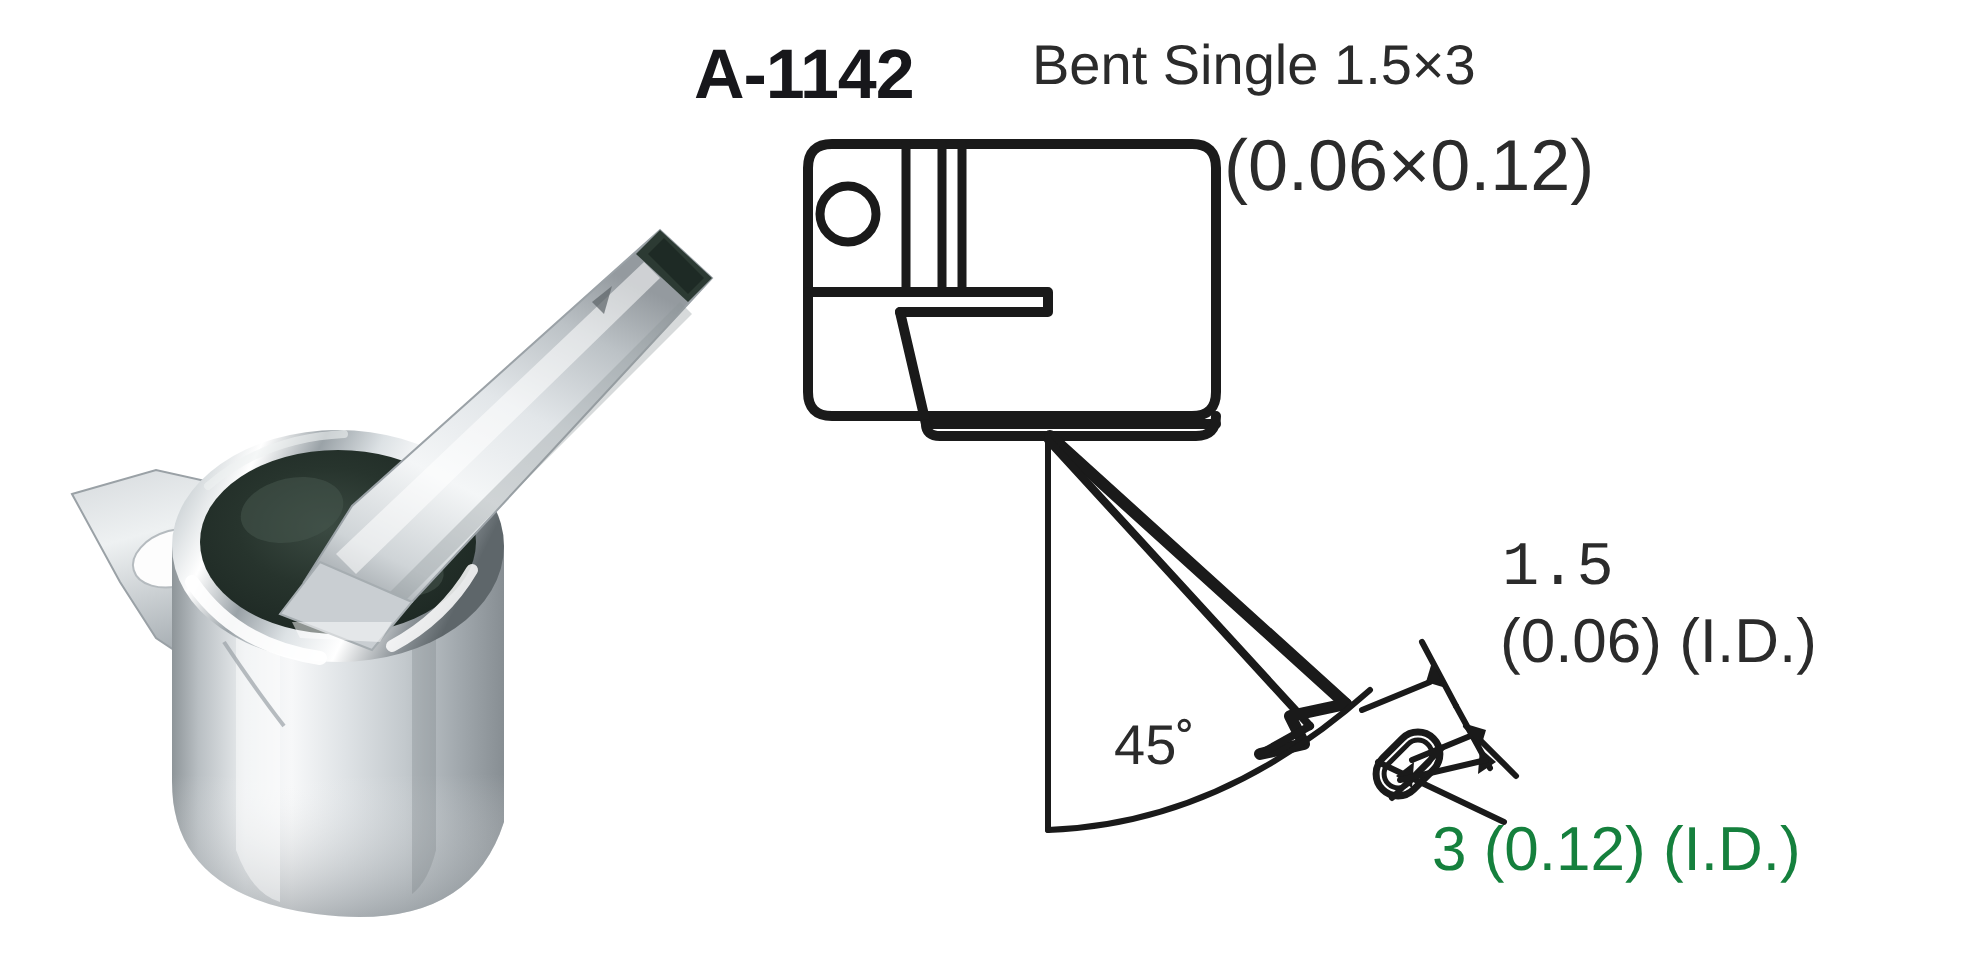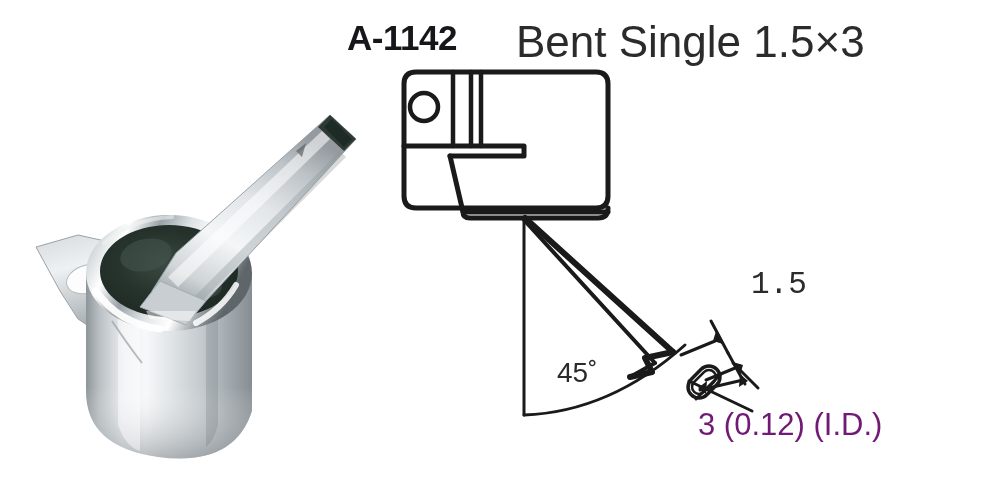--- a/index.html
+++ b/index.html
@@ -34,21 +34,21 @@
     font-size: 35px;
     font-weight: bold;
     letter-spacing: -0.5px;
     color: #17171b;
     white-space: nowrap;
   }
   #product-name {
     position: absolute;
     left: 516px;
     top: 17px;
-    font-size: 44px;
+    font-size: 28px;
     font-weight: normal;
     color: #2b2b2b;
     white-space: nowrap;
     letter-spacing: 0px;
   }
   #product-name-inch {
     position: absolute;
     left: 612px;
     top: 62px;
     font-size: 36px;
@@ -70,24 +70,24 @@
   #label-id-15-b {
     position: absolute;
     left: 750px;
     top: 303px;
     font-size: 31px;
     color: #2b2b2b;
     white-space: nowrap;
   }
   #label-id-3 {
     position: absolute;
-    left: 698px;
+    left: 716px;
     top: 407px;
     font-size: 31px;
-    color: #701a75;
+    color: #15803d;
     white-space: nowrap;
   }
   #label-angle {
     position: absolute;
     left: 557px;
     top: 357px;
     font-size: 28px;
     color: #2b2b2b;
     white-space: nowrap;
   }
@@ -262,22 +262,24 @@
         <path d="M 706 394 L 698 388 L 707 381 Z" fill="#1a1a1a" stroke="none"></path>
         <line x1="700" y1="390" x2="743" y2="380" stroke-width="3"></line>
       </g>
 
     </g>
   </svg>
 
   <div id="header">
     <div id="part-number">A-1142</div>
     <div id="product-name">Bent Single 1.5×3</div>
+    <div id="product-name-inch">(0.06×0.12)</div>
   </div>
 
   <div id="label-angle">45˚</div>
 
   <div id="label-id-15-a">1.5</div>
 
+  <div id="label-id-15-b">(0.06) (I.D.)</div>
 
   <div id="label-id-3">3 (0.12) (I.D.)</div>
 
 </div>
 
 </body></html>

